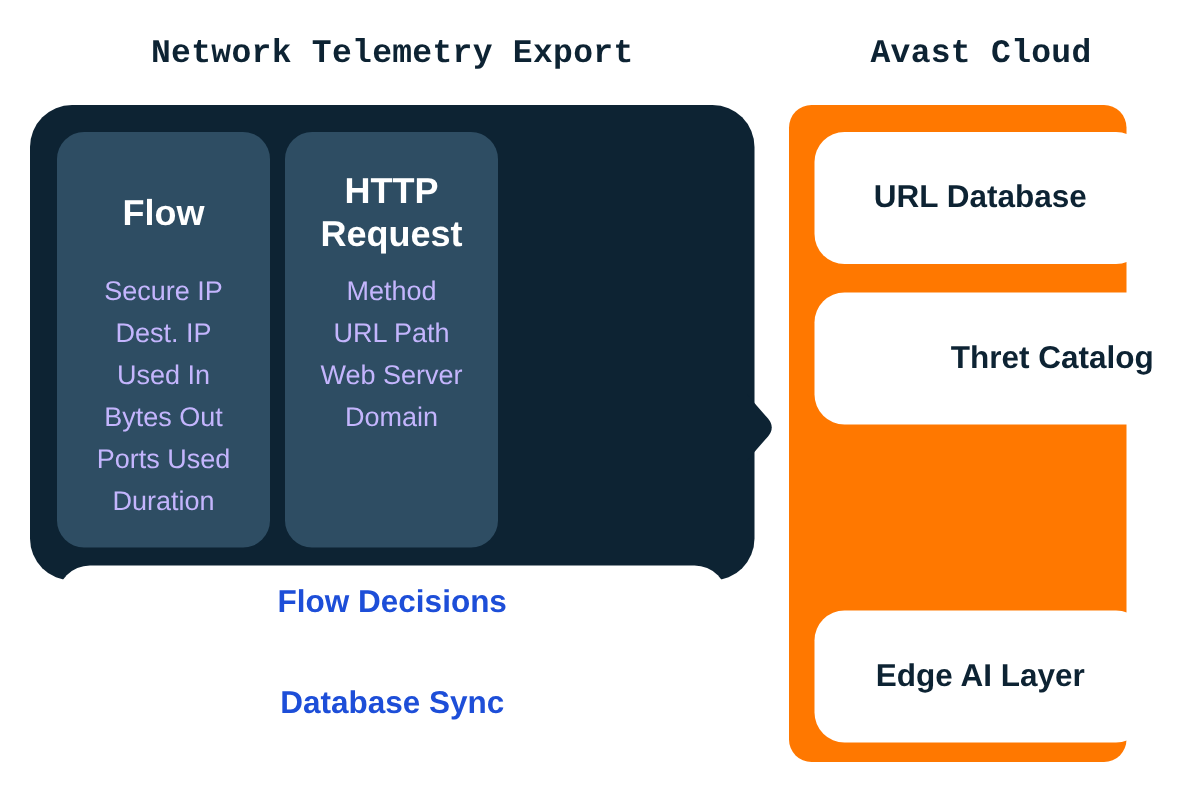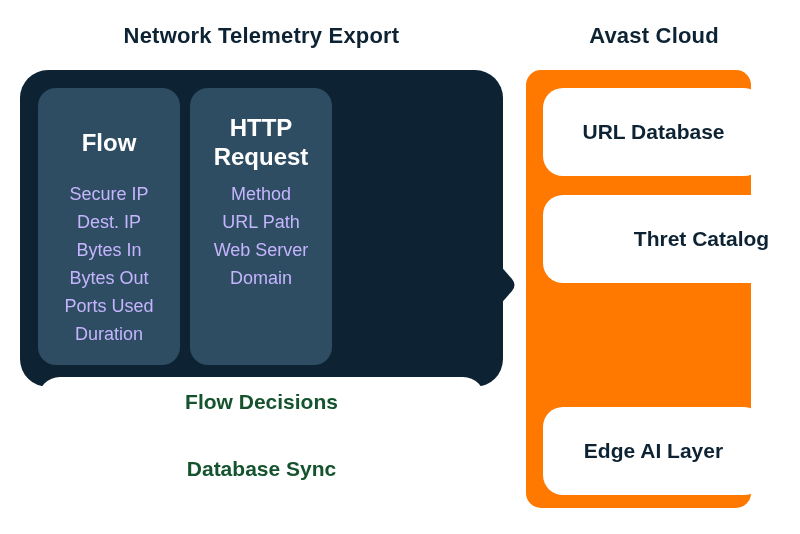--- a/index.html
+++ b/index.html
@@ -16,20 +16,21 @@
     overflow: hidden;
   }
   .title {
     position: absolute;
     top: 23px;
     font-weight: bold;
     font-size: 22px;
     letter-spacing: 0.2px;
     color: #0d2333;
     text-align: center;
+    font-family: Liberation Mono, monospace;
   }
   .title-left { left: 20px; width: 483px; }
   .title-right { left: 526px; width: 256px; }
 
   
   .panel-left {
     position: absolute;
     left: 20px; top: 70px;
     width: 483px; height: 317px;
     background: #0d2333;
@@ -77,21 +78,21 @@
     position: absolute;
     left: 18px;
     width: 447px; height: 50px;
     background: #ffffff;
     border-radius: 22px;
     display: flex;
     align-items: center;
     justify-content: center;
     font-weight: bold;
     font-size: 21px;
-    color: #14532d;
+    color: #1d4ed8;
   }
   .bar-1 { top: 307px; }
   .bar-2 { top: 374px; }
 
   
   .connector {
     position: absolute;
     left: 498px; top: 262px;
     width: 22px; height: 46px;
   }
@@ -133,21 +134,21 @@
   <div class="title title-right">Avast Cloud</div>
 
   <div class="panel-left">
     <div class="columns">
 
       <div class="column">
         <div class="col-header">Flow</div>
         <div class="col-items">
           <div class="col-item">Secure IP</div>
           <div class="col-item">Dest. IP</div>
-          <div class="col-item">Bytes In</div>
+          <div class="col-item">Used In</div>
           <div class="col-item">Bytes Out</div>
           <div class="col-item">Ports Used</div>
           <div class="col-item">Duration</div>
         </div>
       </div>
 
 
       <div class="column">
         <div class="col-header">HTTP Request</div>
         <div class="col-items">

